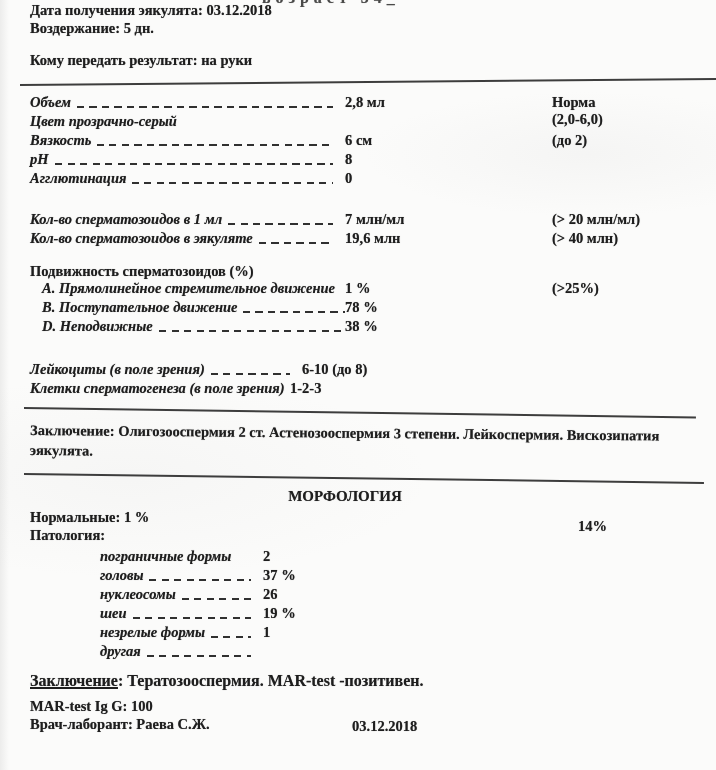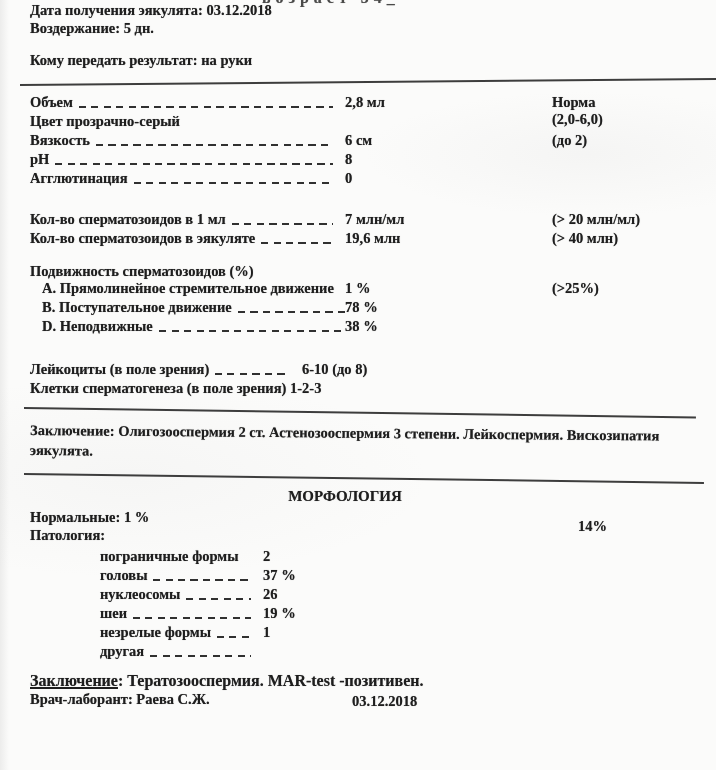--- a/index.html
+++ b/index.html
@@ -19,21 +19,21 @@
   .content{padding-left:30px;}
   .line{font-size:14.5px;line-height:18px;}
   .b{font-weight:700;}
   .sb{font-weight:600;}
   .rule{height:2px;background:#3d3d3d;border:0;margin:0;}
   .rule1{width:700px;margin-left:-10px;margin-top:15px;transform:rotate(-.5deg);transform-origin:left center;}
   .rule2{width:672px;margin-left:-6px;margin-top:8px;transform:rotate(.8deg);transform-origin:left center;}
   .rule3{width:680px;margin-left:-6px;margin-top:13px;transform:rotate(.75deg);transform-origin:left center;}
   .row{position:relative;display:flex;align-items:baseline;height:19px;font-size:14.5px;}
   .lw{display:flex;width:315px;align-items:baseline;}
-  .lbl{white-space:nowrap;}
+  .lbl{white-space:nowrap;font-style:italic;}
   .dash{flex:1;align-self:flex-end;height:2.5px;margin:0 12px 3px 6px;
         background-image:repeating-linear-gradient(90deg,#303030 0 7px,transparent 7px 12.5px);}
   .val{position:absolute;left:315px;top:0;font-weight:700;white-space:nowrap;}
   .norm{position:absolute;left:522px;top:0;font-weight:600;white-space:nowrap;line-height:17px;}
   .indent{padding-left:12px;}
   .crow{display:flex;align-items:baseline;height:19px;font-size:14.5px;}
   .lw-leu{width:272px;}
   .lw-sperm{width:260px;}
   .concl1{margin-top:11px;font-size:14.5px;line-height:20px;transform:rotate(.5deg);transform-origin:left center;}
   .morph-title{margin-top:13px;width:630px;text-align:center;font-size:15px;font-weight:700;}
@@ -239,20 +239,24 @@
           <span class="mval"></span>
         </div>
       </div>
     </div>
 
     <div class="concl2">
       <span class="b u">Заключение</span><span class="b">:</span>
       <span class="sb">Тератозооспермия. MAR-test -позитивен.</span>
     </div>
 
+    <div class="line b mt7">
+      <span>MAR-test Ig G:</span>
+      <span>100</span>
+    </div>
     <div class="docrow">
       <span class="sb">Врач-лаборант:</span>
       <span class="b">Раева С.Ж.</span>
       <span class="date">03.12.2018</span>
     </div>
 
   </div>
 
   <div class="ptotal">14%</div>
 </div>

